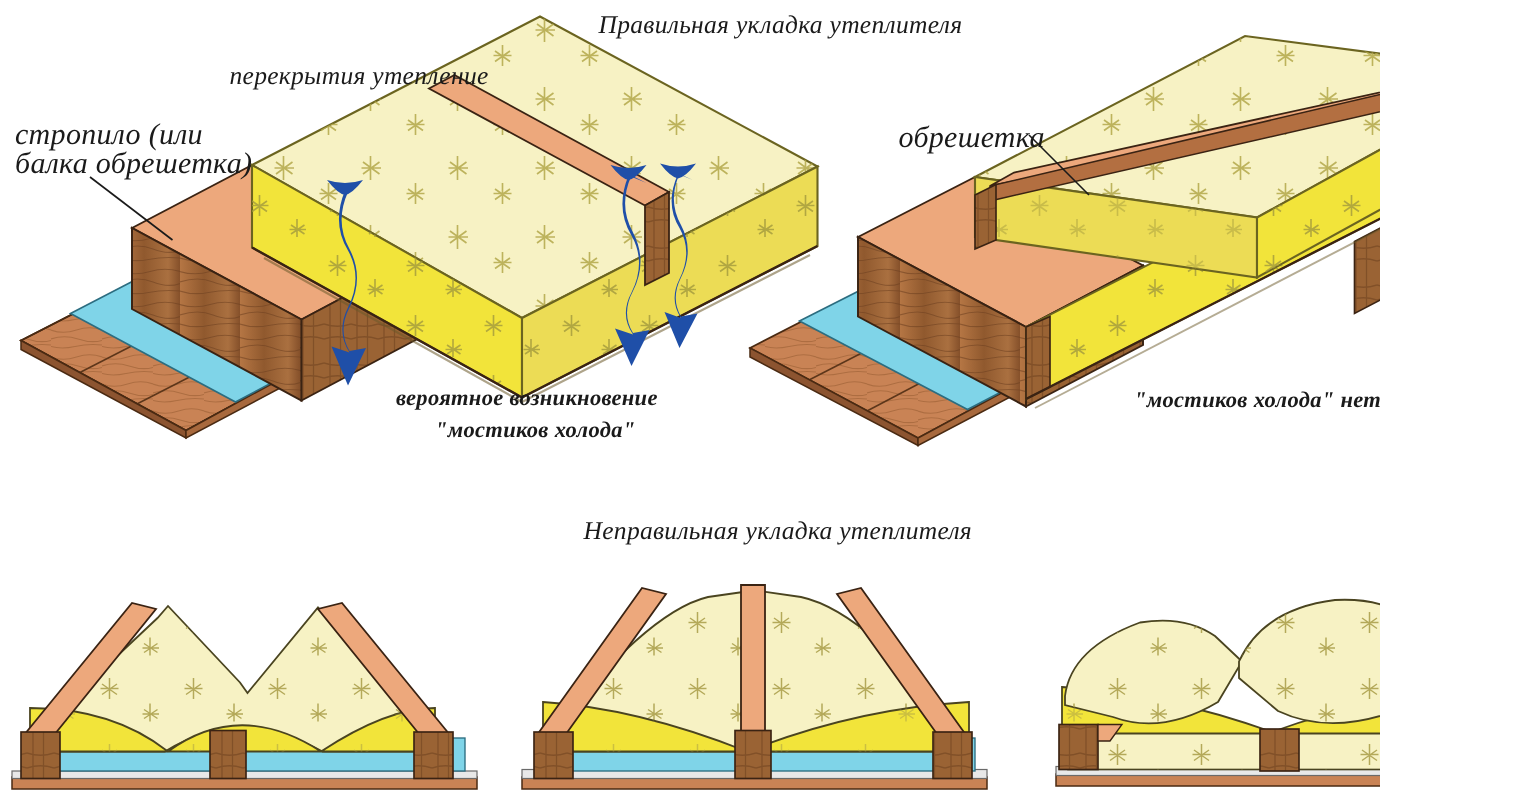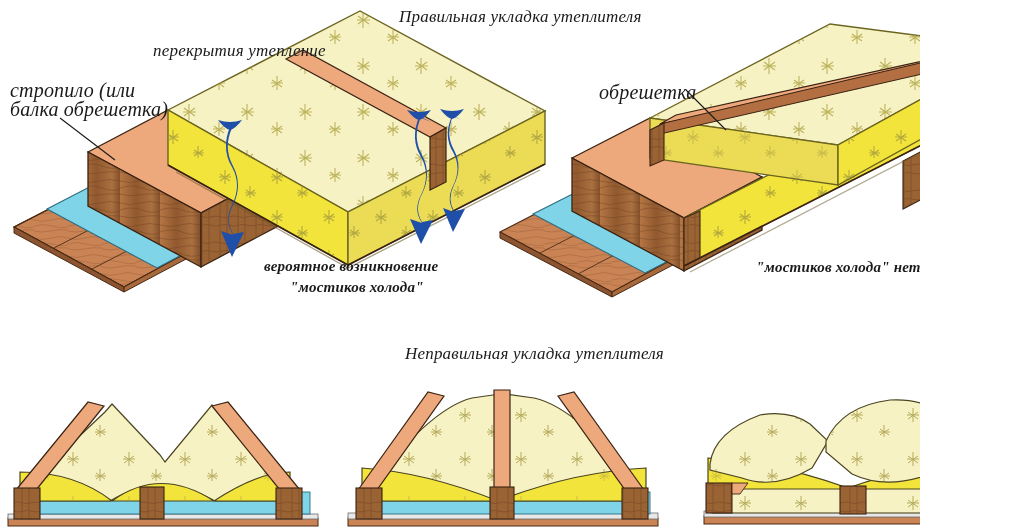--- a/index.html
+++ b/index.html
@@ -312,15 +312,15 @@
   <div class="lbl anno" style="left:10px; top:78px;">стропило (или</div>
   <div class="lbl anno" style="left:10px; top:97px;">балка обрешетка)</div>
 
   <div class="lbl anno" style="left:583px; top:80px;margin-left:16px;">обрешетка</div>
 
   <div class="lbl caption" style="left:264px; top:257px;">вероятное возникновение</div>
   <div class="lbl caption" style="left:290px; top:278px;">"мостиков холода"</div>
 
   <div class="lbl caption" style="left:756px; top:258px;">"мостиков холода" нет</div>
 
-  <div class="lbl title-main" style="left:389px; top:344px;margin-left:16px;">Неправильная укладка утеплителя</div>
+  <div class="lbl title-main" style="left:389px; top:344px;">Неправильная укладка утеплителя</div>
 
 </div>
 
 </body></html>

